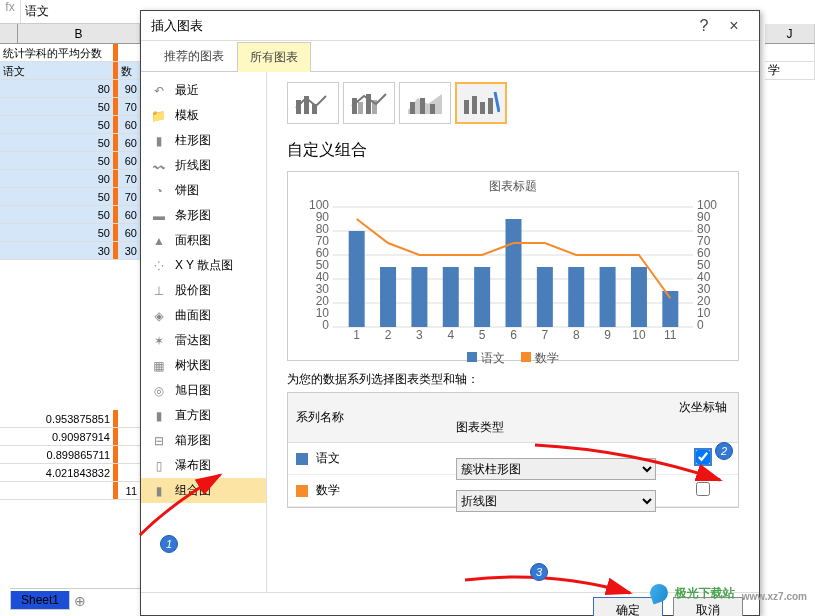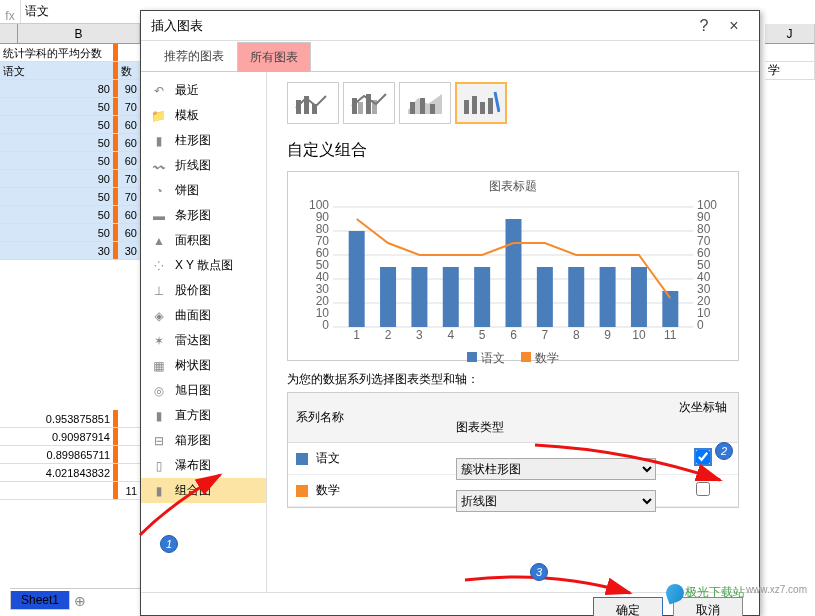--- a/index.html
+++ b/index.html
@@ -1,20 +1,20 @@
 <!DOCTYPE html>
 <html><head>
 <meta charset="utf-8">
 <style>
 *{box-sizing:border-box;margin:0;padding:0;font-family:"Microsoft YaHei","SimSun",sans-serif;font-size:12px;}
 body{background:#fff;width:815px;height:616px;overflow:hidden;position:relative;}
 
 
 .sheet-bg{position:absolute;top:0;left:0;width:815px;height:616px;background:#fff;}
-.formula-bar{position:absolute;top:0;left:0;width:140px;height:24px;border-bottom:1px solid #ccc;display:flex;align-items:flex-end;}
+.formula-bar{position:absolute;top:0;left:0;width:140px;height:24px;border-bottom:1px solid #ccc;display:flex;align-items:flex-start;}
 .formula-bar .fx{width:20px;text-align:center;color:#999;}
 .formula-bar .val{flex:1;padding:0 4px;border-left:1px solid #ddd;height:100%;display:flex;align-items:center;}
 
 .grid-area{position:absolute;top:24px;left:0;width:140px;height:560px;}
 .col-header-row{display:flex;height:20px;background:#e6e6e6;border-bottom:1px solid #999;}
 .row-header{width:18px;background:#e6e6e6;border-right:1px solid #999;}
 .col-header{flex:1;text-align:center;border-right:1px solid #ccc;line-height:20px;background:#e6e6e6;}
 .grid-row{display:flex;height:18px;border-bottom:1px solid #ddd;}
 .grid-row .cell{flex:1;border-right:5px solid #f97316;padding:0 3px;text-align:right;line-height:18px;font-size:11px;}
 .grid-row .cell.left{text-align:left;}
@@ -29,21 +29,21 @@
 .sheet-add{color:#888;font-size:14px;}
 
 
 .dialog{position:absolute;top:10px;left:140px;width:620px;height:606px;background:#fff;border:1px solid #444;box-shadow:2px 2px 6px rgba(0,0,0,.3);}
 .title-bar{height:30px;display:flex;align-items:center;padding:0 10px;border-bottom:1px solid #ddd;}
 .title-bar .title{flex:1;font-size:13px;}
 .title-bar .q,.title-bar .x{width:30px;text-align:center;font-size:16px;color:#444;}
 
 .tabs{display:flex;padding:0 10px;border-bottom:1px solid #ccc;}
 .tab{padding:6px 12px;border:1px solid transparent;border-bottom:none;color:#444;}
-.tab.active{border-color:#ccc;background:#fca5a5;position:relative;top:1px;}
+.tab.active{border-color:#ccc;background:#fef9c3;position:relative;top:1px;}
 
 .dialog-body{display:flex;height:520px;}
 
 .left-panel{width:130px;border-right:1px solid #ddd;padding:6px 0;}
 .cat-item{display:flex;align-items:center;gap:8px;padding:4px 10px;cursor:pointer;}
 .cat-item.selected{background:#fce4a5;}
 .cat-icon{width:16px;height:16px;display:flex;align-items:center;justify-content:center;color:#888;}
 
 .right-panel{flex:1;padding:10px 20px;display:flex;flex-direction:column;}
 .subtype-row{display:flex;gap:4px;margin-bottom:10px;}
@@ -74,21 +74,21 @@
 .sc-axis input{width:14px;height:14px;}
 
 .dlg-buttons{height:36px;display:flex;justify-content:flex-end;align-items:center;gap:10px;padding:0 16px;border-top:1px solid #ddd;}
 .dlg-btn{padding:4px 18px;border:1px solid #888;background:#f0f0f0;min-width:70px;}
 .dlg-btn.primary{border:1px solid #3a6fb5;}
 
 
 .badge{position:absolute;width:18px;height:18px;border-radius:50%;background:#3478d6;color:#fff;border:1px solid #2559a8;display:flex;align-items:center;justify-content:center;font-size:11px;font-style:italic;}
 .arrow{position:absolute;pointer-events:none;}
 
-.watermark{position:absolute;bottom:14px;right:8px;font-size:12px;color:#4aa34e;display:flex;align-items:flex-start;gap:1px;}
+.watermark{position:absolute;bottom:14px;right:8px;font-size:12px;color:#4aa34e;display:flex;align-items:flex-end;gap:7px;font-weight:bold;}
 .watermark .logo{width:18px;height:18px;background:linear-gradient(135deg,#43b3ea,#1a88d0);border-radius:9px 9px 9px 0;transform:rotate(-20deg);}
 </style>
 </head>
 <body>
 
 <div class="sheet-bg">
   <div class="formula-bar">
     <span class="fx">fx</span>
     <span class="val">语文</span>
   </div>

